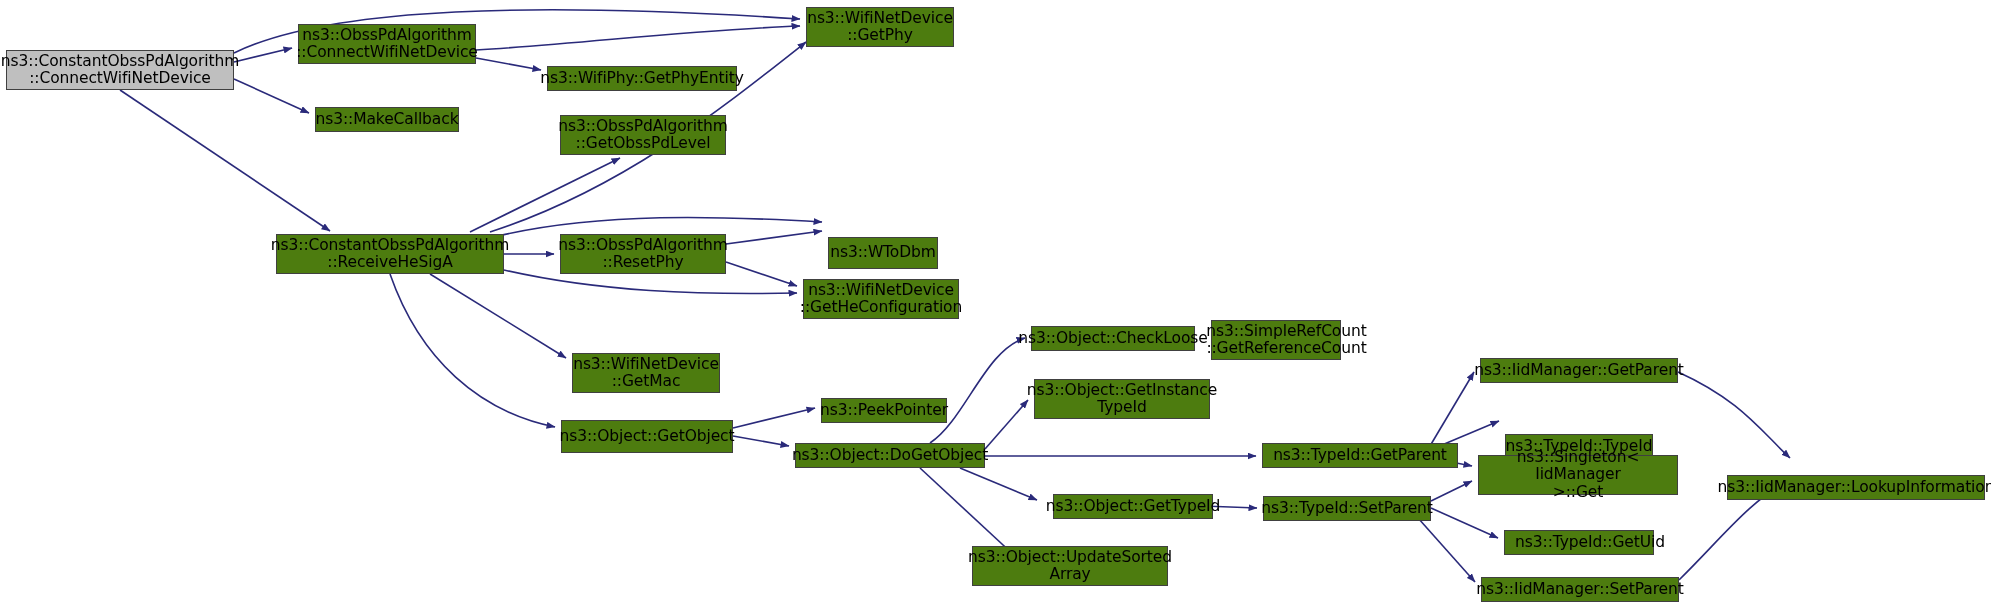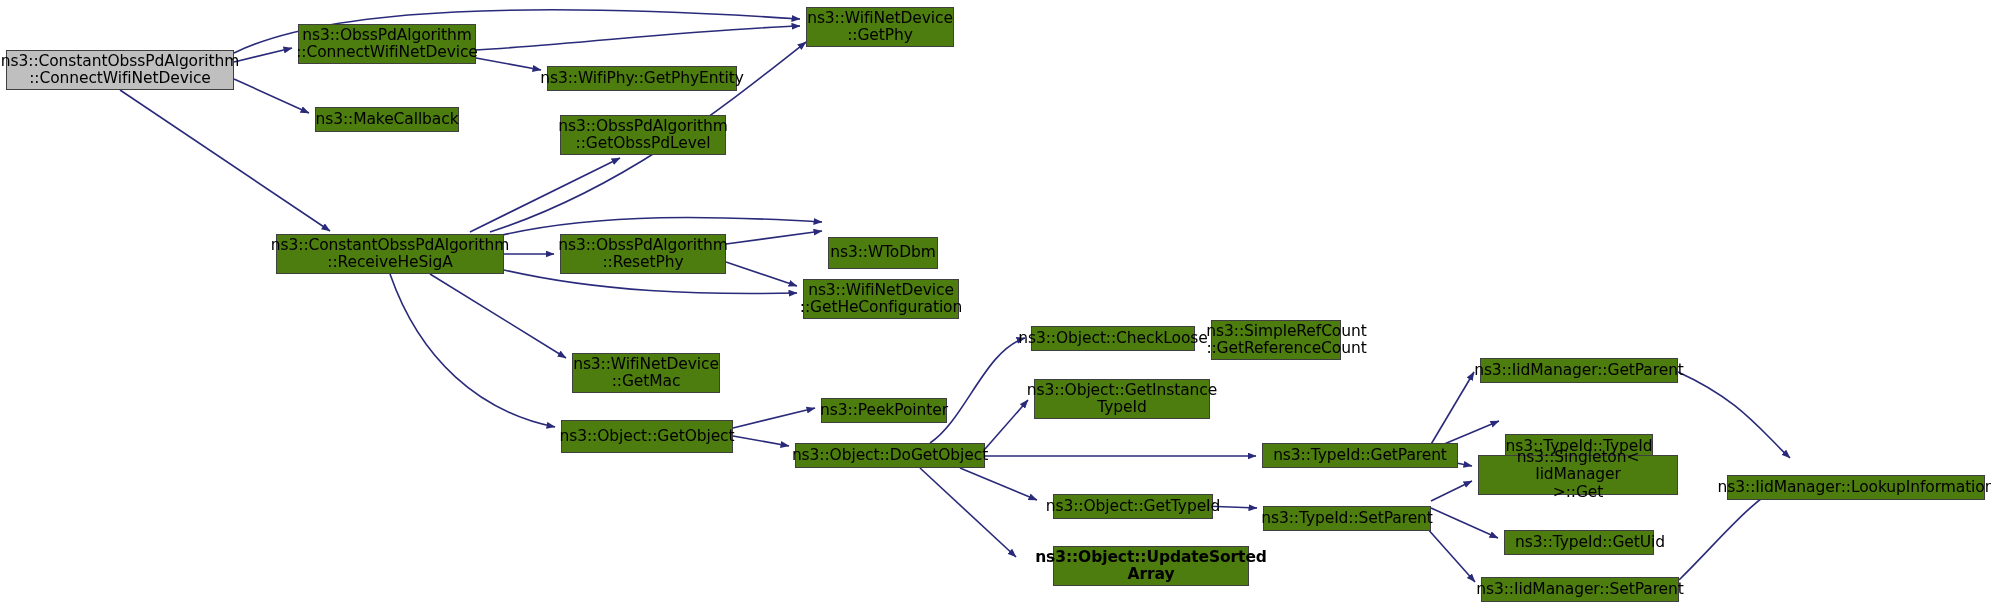--- a/index.html
+++ b/index.html
@@ -110,26 +110,26 @@
 ::GetHeConfiguration</div>
       <div class="node" style="left: 572px; top: 353px; width: 148px; height: 40px;">ns3::WifiNetDevice
 ::GetMac</div>
       <div class="node" style="left: 561px; top: 420px; width: 172px; height: 33px;">ns3::Object::GetObject</div>
       <div class="node" style="left: 821px; top: 398px; width: 126px; height: 25px;">ns3::PeekPointer</div>
       <div class="node" style="left: 795px; top: 443px; width: 190px; height: 25px;">ns3::Object::DoGetObject</div>
       <div class="node" style="left: 1031px; top: 326px; width: 164px; height: 25px;">ns3::Object::CheckLoose</div>
       <div class="node" style="left: 1034px; top: 379px; width: 176px; height: 40px;">ns3::Object::GetInstance
 TypeId</div>
       <div class="node" style="left: 1053px; top: 494px; width: 160px; height: 25px;">ns3::Object::GetTypeId</div>
-      <div class="node" style="left: 1053px; top: 546px; width: 196px; height: 40px; font-weight: bold;">ns3::Object::UpdateSorted
+      <div class="node" style="left: 972px; top: 546px; width: 196px; height: 40px;">ns3::Object::UpdateSorted
 Array</div>
       <div class="node" style="left: 1211px; top: 320px; width: 130px; height: 40px; padding-left: 25px;">ns3::SimpleRefCount
 ::GetReferenceCount</div>
       <div class="node" style="left: 1262px; top: 443px; width: 196px; height: 25px;">ns3::TypeId::GetParent</div>
-      <div class="node" style="left: 1263px; top: 496px; width: 168px; height: 25px; margin-top: 10px;">ns3::TypeId::SetParent</div>
+      <div class="node" style="left: 1263px; top: 496px; width: 168px; height: 25px;">ns3::TypeId::SetParent</div>
       <div class="node" style="left: 1480px; top: 358px; width: 198px; height: 25px;">ns3::IidManager::GetParent</div>
       <div class="node" style="left: 1505px; top: 410px; width: 148px; height: 25px; margin-top: 24px;">ns3::TypeId::TypeId</div>
       <div class="node" style="left: 1478px; top: 455px; width: 200px; height: 40px;">ns3::Singleton&lt; IidManager
 &gt;::Get</div>
       <div class="node" style="left: 1504px; top: 530px; width: 150px; height: 25px; padding-left: 26px;">ns3::TypeId::GetUid</div>
       <div class="node" style="left: 1481px; top: 577px; width: 198px; height: 25px;">ns3::IidManager::SetParent</div>
       <div class="node" style="left: 1727px; top: 475px; width: 258px; height: 25px;">ns3::IidManager::LookupInformation</div>
     </div>
 </div>
 

